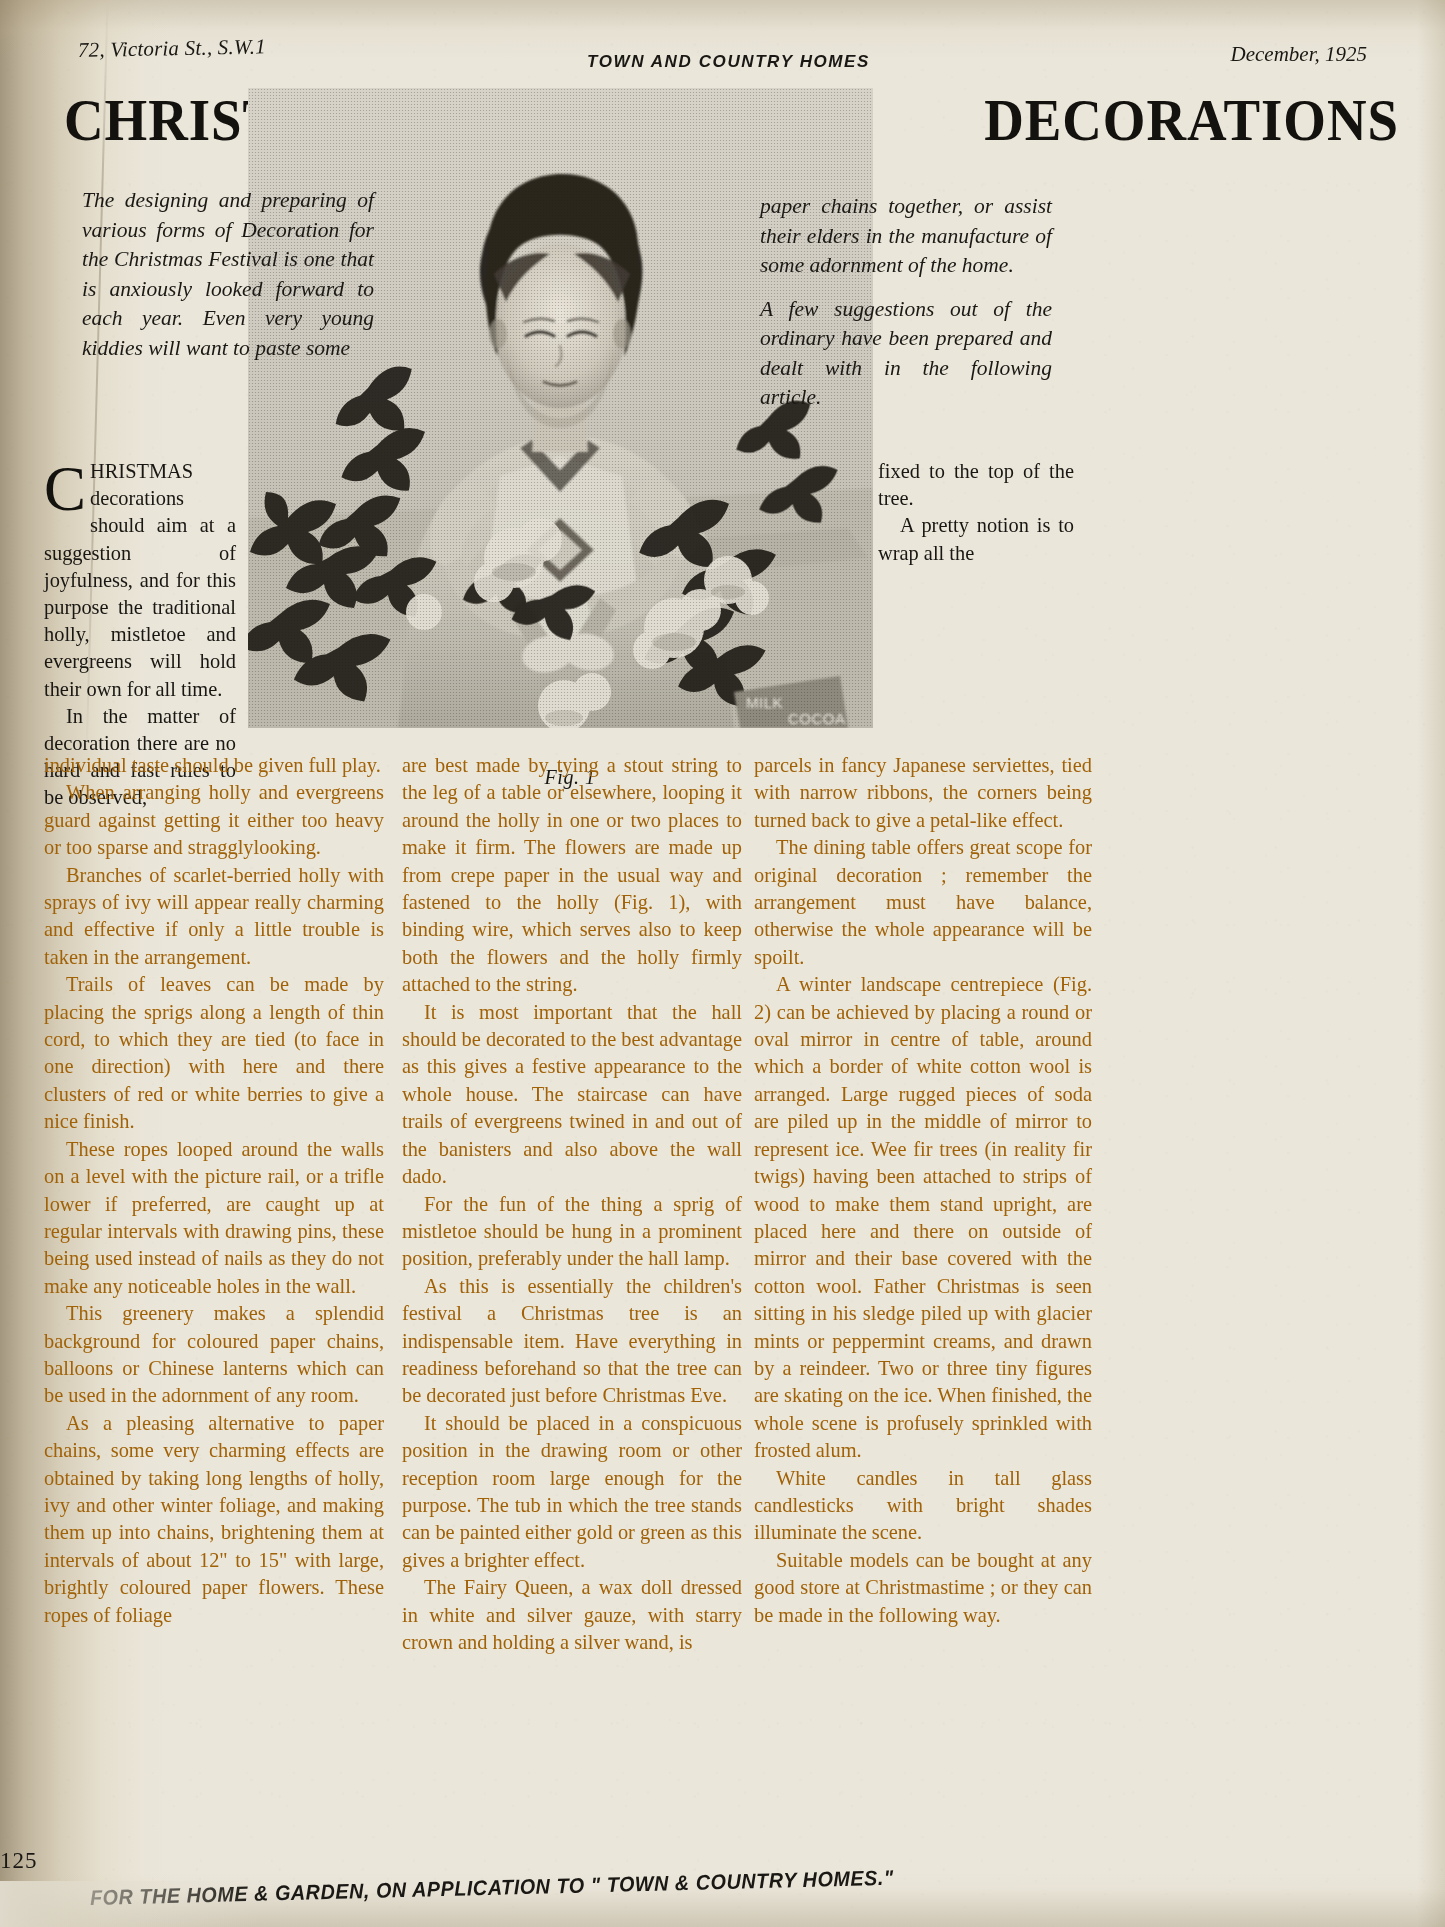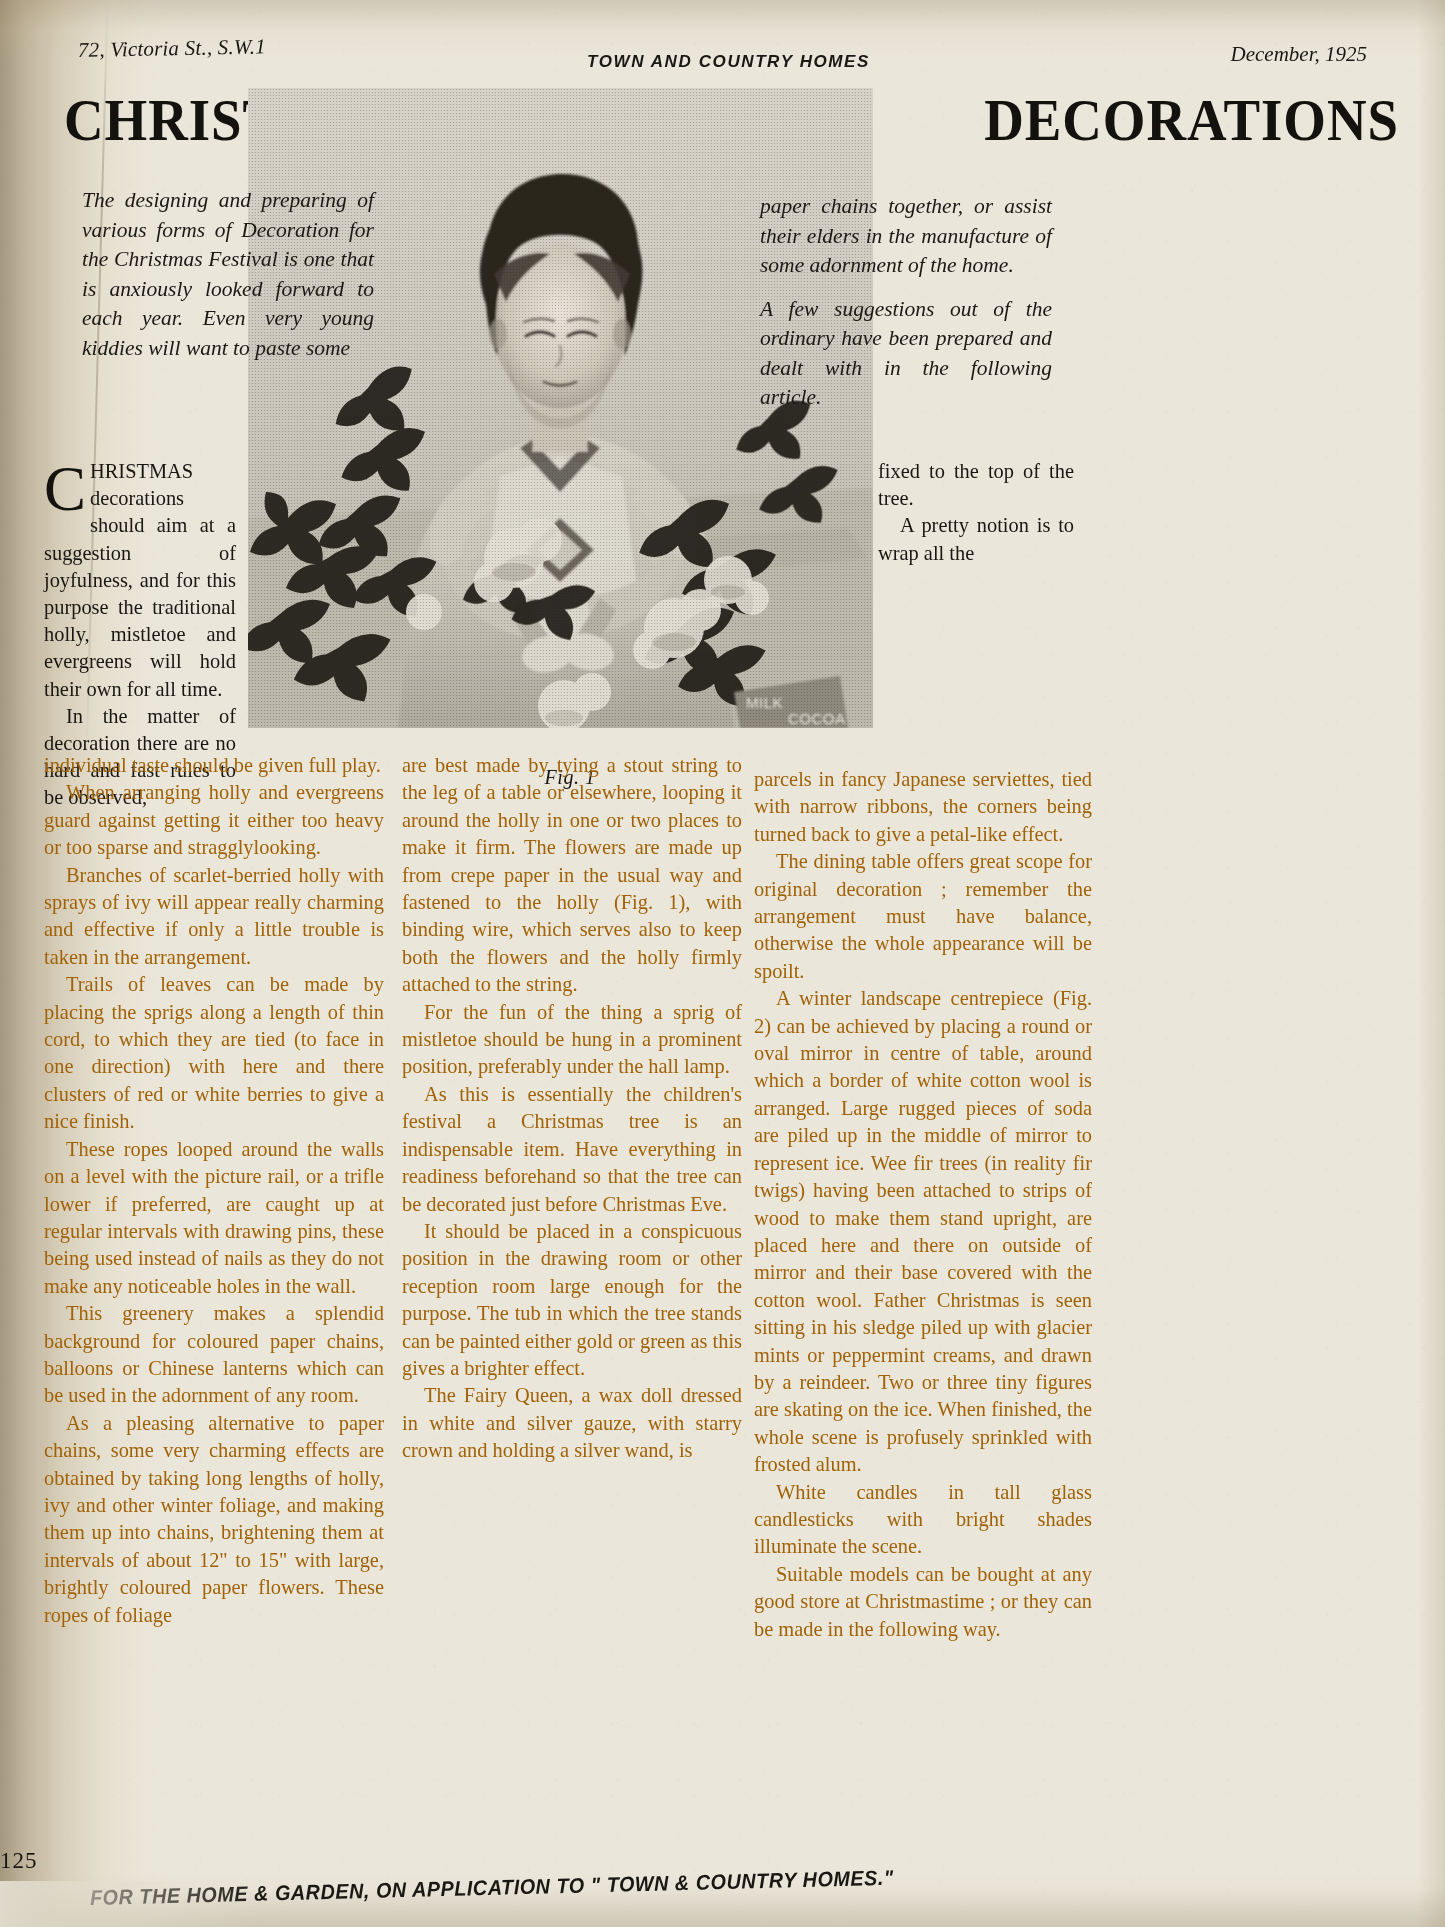--- a/index.html
+++ b/index.html
@@ -220,21 +220,21 @@
     width: 340px;
     font-size: 20.4px;
     line-height: 27.4px;
     text-align: justify;
     color: #a16207;
   }
   .mcol p { margin: 0; text-indent: 22px; }
   .mcol p.noindent { text-indent: 0; }
   .mcol-1 { left: 0px; }
   .mcol-2 { left: 358px; width: 340px; }
-  .mcol-3 { left: 710px; width: 338px; margin-top: 14px; }
+  .mcol-3 { left: 710px; width: 338px; }
 
   
   .dropcap {
     float: left;
     font-size: 63px;
     line-height: 50px;
     padding: 6px 4px 0 0;
     font-weight: 400;
     font-family: "Liberation Serif", "DejaVu Serif", serif;
     color: #14120f;
@@ -496,20 +496,21 @@
         <p>When arranging holly and evergreens guard against getting it either too heavy or too sparse and stragglylooking.</p>
         <p>Branches of scarlet-berried holly with sprays of ivy will appear really charming and effective if only a little trouble is taken in the arrangement.</p>
         <p>Trails of leaves can be made by placing the sprigs along a length of thin cord, to which they are tied (to face in one direction) with here and there clusters of red or white berries to give a nice finish.</p>
         <p>These ropes looped around the walls on a level with the picture rail, or a trifle lower if preferred, are caught up at regular intervals with drawing pins, these being used instead of nails as they do not make any noticeable holes in the wall.</p>
         <p>This greenery makes a splendid background for coloured paper chains, balloons or Chinese lanterns which can be used in the adornment of any room.</p>
         <p>As a pleasing alternative to paper chains, some very charming effects are obtained by taking long lengths of holly, ivy and other winter foliage, and making them up into chains, brightening them at intervals of about 12" to 15" with large, brightly coloured paper flowers.  These ropes of foliage</p>
       </div>
 
       <div class="mcol mcol-2">
         <p class="noindent">are best made by tying a stout string to the leg of a table or elsewhere, looping it around the holly in one or two places to make it firm.  The flowers are made up from crepe paper in the usual way and fastened to the holly (Fig. 1), with binding wire, which serves also to keep both the flowers and the holly firmly attached to the string.</p>
+        <p>It is most important that the hall should be decorated to the best advantage as this gives a festive appearance to the whole house.  The staircase can have trails of evergreens twined in and out of the banisters and also above the wall dado.</p>
         <p>For the fun of the thing a sprig of mistletoe should be hung in a prominent position, preferably under the hall lamp.</p>
         <p>As this is essentially the children's festival a Christmas tree is an indispensable item.  Have everything in readiness beforehand so that the tree can be decorated just before Christmas Eve.</p>
         <p>It should be placed in a conspicuous position in the drawing room or other reception room large enough for the purpose.  The tub in which the tree stands can be painted either gold or green as this gives a brighter effect.</p>
         <p>The Fairy Queen, a wax doll dressed in white and silver gauze, with starry crown and holding a silver wand, is</p>
       </div>
 
       <div class="mcol mcol-3">
         <p class="noindent">parcels in fancy Japanese serviettes, tied with narrow ribbons, the corners being turned back to give a petal-like effect.</p>
         <p>The dining table offers great scope for original decoration ; remember the arrangement must have balance, otherwise the whole appearance will be spoilt.</p>
         <p>A winter landscape centrepiece (Fig. 2) can be achieved by placing a round or oval mirror in centre of table, around which a border of white cotton wool is arranged.  Large rugged pieces of soda are piled up in the middle of mirror to represent ice.  Wee fir trees (in reality fir twigs) having been attached to strips of wood to make them stand upright, are placed here and there on outside of mirror and their base covered with the cotton wool.    Father Christmas is seen sitting in his sledge piled up with glacier mints or peppermint creams, and drawn by a reindeer.  Two or three tiny figures are skating on the ice.  When finished, the whole scene is profusely sprinkled with frosted alum.</p>

